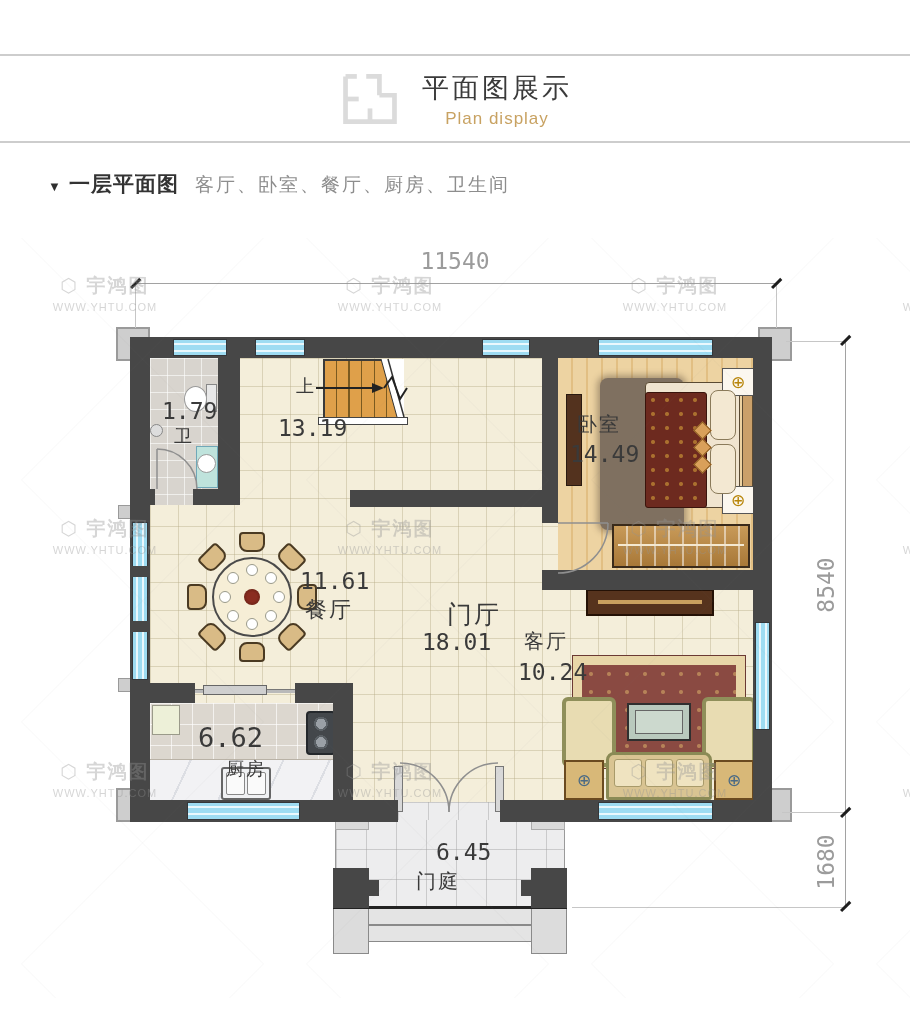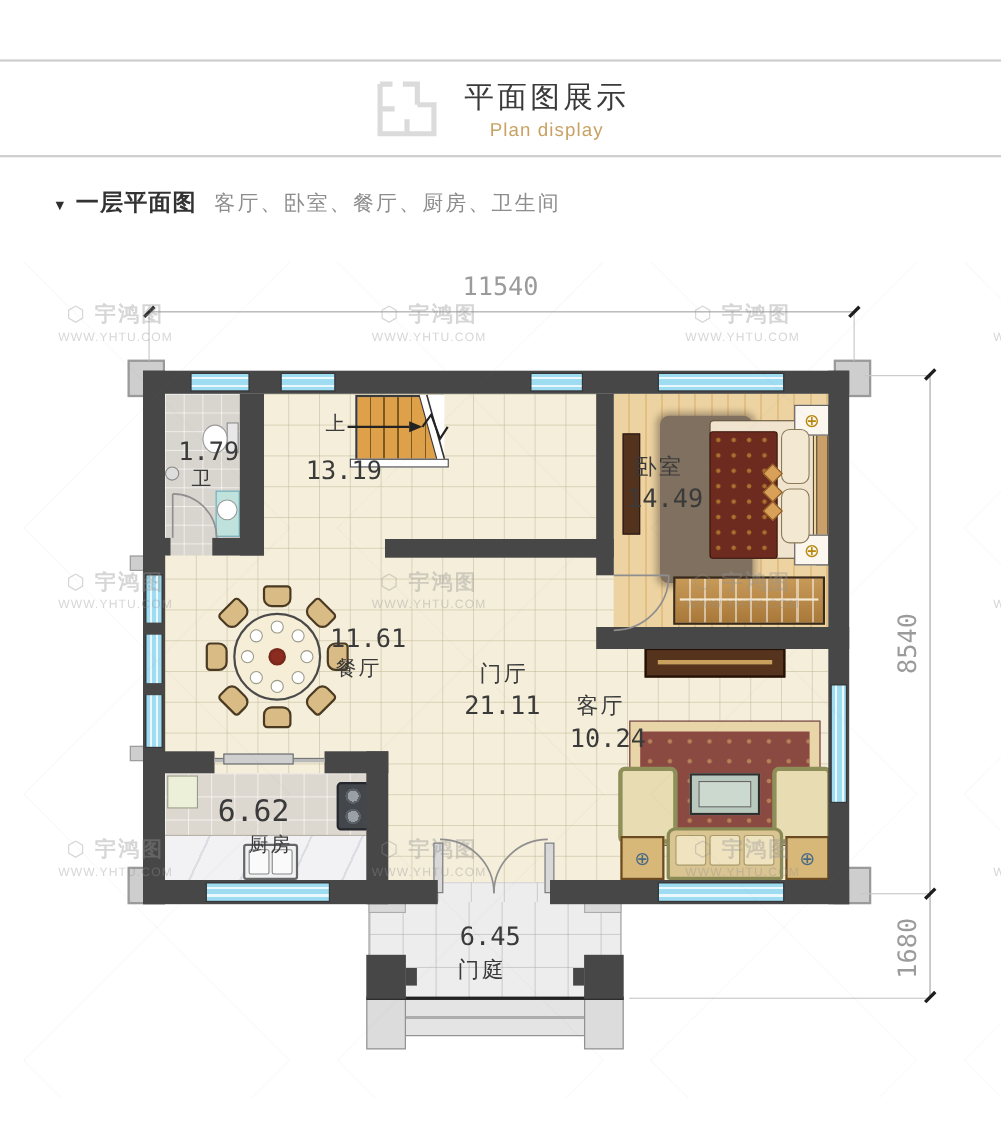--- a/index.html
+++ b/index.html
@@ -17,21 +17,21 @@
   .sect-sub{font-size:19px;color:#8d8d8d;margin-left:16px;letter-spacing:2px;}
   
   .wall{position:absolute;background:#474747;z-index:10;}
   .over{z-index:12;}
   .win{position:absolute;z-index:11;border:1px solid #35373a;box-sizing:border-box;}
   .win-h{background:linear-gradient(to bottom,#9edcf2 0 3px,#eaf8fd 3px 5px,#9edcf2 5px 10px,#eaf8fd 10px 12px,#9edcf2 12px);}
   .win-v{background:linear-gradient(to right,#9edcf2 0 3px,#eaf8fd 3px 5px,#9edcf2 5px 9px,#eaf8fd 9px 11px,#9edcf2 11px);}
   .pillar{position:absolute;background:#cecece;border:2px solid #9a9a9a;z-index:8;box-sizing:border-box;}
   .lbl{position:absolute;z-index:13;color:#3a3a3a;white-space:nowrap;line-height:1;}
   .num{font-family:"DejaVu Sans Mono","Liberation Mono",monospace;font-size:23px;}
-  .cjk{font-family:"DejaVu Sans","Liberation Sans",sans-serif;font-size:19px;letter-spacing:2px;}
+  .cjk{font-family:"DejaVu Sans","Liberation Sans",sans-serif;font-size:22px;letter-spacing:2px;}
   .dimline{position:absolute;background:#a2a2a2;z-index:12;}
   .ext{position:absolute;background:#c6c6c6;z-index:12;}
   .tick{position:absolute;width:13px;height:2.5px;background:#1e1e1e;transform:rotate(-45deg);z-index:13;}
   .dimnum{position:absolute;z-index:13;color:#9b9b9b;font-family:"DejaVu Sans Mono","Liberation Mono",monospace;
           font-size:23px;text-align:center;line-height:26px;}
   .wm{position:absolute;width:160px;z-index:14;text-align:center;color:rgba(148,148,148,.38);pointer-events:none;}
   .wmb{font-size:19px;font-weight:bold;letter-spacing:2px;}
   .wms{font-size:11px;letter-spacing:1px;margin-top:2px;}
   .diag{position:absolute;left:0;top:238px;width:910px;height:760px;z-index:12;pointer-events:none;opacity:.8;
     background-image:
@@ -247,27 +247,27 @@
     </svg>
 
     <div class="lbl num" style="left:162px;top:400px;">1.79</div>
     <div class="lbl cjk" style="left:174px;top:427px;font-size:18px;">卫</div>
     <div class="lbl cjk" style="left:296px;top:377px;font-size:18px;">上</div>
     <div class="lbl num" style="left:246px;top:417px;margin-left:32px;">13.19</div>
     <div class="lbl cjk" style="left:577px;top:414px;font-size:20px;">卧室</div>
     <div class="lbl num" style="left:570px;top:443px;">14.49</div>
     <div class="lbl num" style="left:300px;top:570px;">11.61</div>
     <div class="lbl cjk" style="left:305px;top:599px;">餐厅</div>
-    <div class="lbl cjk" style="left:436px;top:602px;font-size:20px;text-align:right;">门厅</div>
-    <div class="lbl num" style="left:422px;top:631px;">21.11</div>
+    <div class="lbl cjk" style="left:447px;top:602px;font-size:25px;text-align:right;">门厅</div>
+    <div class="lbl num" style="left:422px;top:631px;">18.01</div>
     <div class="lbl cjk" style="left:524px;top:631px;font-size:20px;">客厅</div>
     <div class="lbl num" style="left:518px;top:661px;">10.24</div>
     <div class="lbl num" style="left:198px;top:724px;font-size:27px;">6.62</div>
     <div class="lbl cjk" style="left:226px;top:760px;font-size:18px;">厨房</div>
-    <div class="lbl num" style="left:418px;top:841px;text-align:right;">6.45</div>
+    <div class="lbl num" style="left:436px;top:841px;text-align:right;">6.45</div>
     <div class="lbl cjk" style="left:416px;top:871px;font-size:20px;">门庭</div>
 
     <div class="dimline" style="left:135px;top:283px;width:642px;height:1px;"></div>
     <div class="tick" style="left:129px;top:282px;"></div>
     <div class="tick" style="left:770px;top:282px;"></div>
     <div class="ext" style="left:135px;top:284px;width:1px;height:44px;"></div>
     <div class="ext" style="left:776px;top:284px;width:1px;height:44px;"></div>
     <div class="dimnum" style="left:395px;top:248px;width:120px;">11540</div>
 
     <div class="dimline" style="left:845px;top:341px;width:1px;height:566px;"></div>

